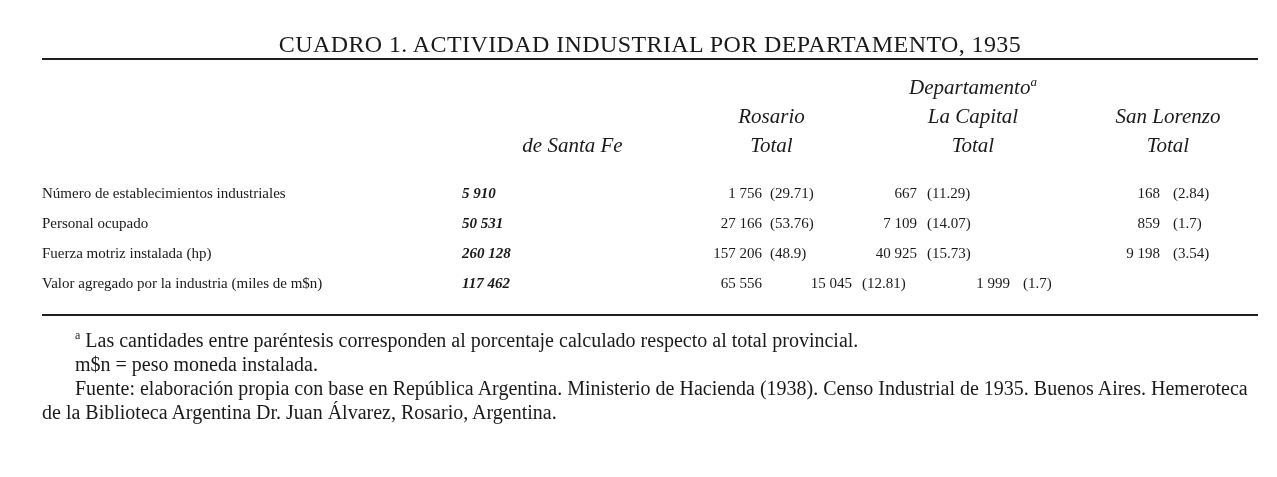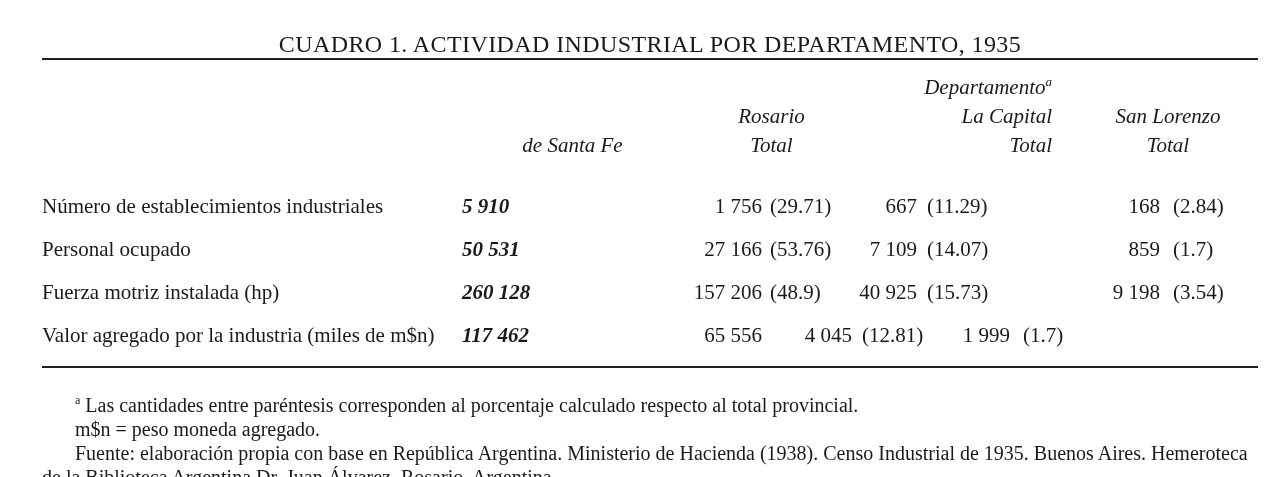--- a/index.html
+++ b/index.html
@@ -47,43 +47,42 @@
   }
   .hblock .hline { display: block; }
   .hblock sup {
     font-size: 13px;
     font-style: italic;
     vertical-align: super;
     line-height: 0;
   }
   .shift-sf  { transform: translateX(8px); }
   .shift-ros { transform: translateX(12px); }
-  .shift-cap { transform: translateX(42px); text-align: right; }
+  .shift-cap { transform: translateX(42px); }
   .shift-sl  { transform: translateX(34px); }
 
   .trow {
     display: grid;
     grid-template-columns: 420px 205px 95px 90px 65px 93px 150px 98px;
-    font-size: 21px;
+    font-size: 15px;
     line-height: 30px;
     height: 30px;
-    margin-top: 13px;
   }
   .cell-label { white-space: nowrap; overflow: visible; }
   .cell-num   { text-align: right; white-space: nowrap; }
   .cell-pct   { text-align: left;  white-space: nowrap; }
   .cell-sf    { text-align: left; padding-right: 17px; font-weight: bold; font-style: italic; }
   .pad-ros { padding-left: 8px; }
   .pad-cap { padding-left: 10px; }
   .pad-sl  { padding-left: 13px; }
   .tbody { margin-bottom: 16px; }
 
   
   .footnotes {
-    padding-top: 25px;
+    padding-top: 12px;
     font-size: 20px;
     line-height: 24px;
   }
   .footnotes p {
     margin: 0;
     text-indent: 33px;
   }
   .footnotes sup {
     font-size: 12px;
     line-height: 0;
@@ -152,29 +151,29 @@
       <div class="cell-num">40 925</div>
       <div class="cell-pct pad-cap">(15.73)</div>
       <div class="cell-num">9 198</div>
       <div class="cell-pct pad-sl">(3.54)</div>
     </div>
 
     <div class="trow">
       <div class="cell-label">Valor agregado por la industria (miles de m$n)</div>
       <div class="cell-sf">117 462</div>
       <div class="cell-num">65 556</div>
-      <div class="cell-num">4 045</div>
+      <div class="cell-num">15 045</div>
       <div class="cell-pct pad-cap">(12.81)</div>
       <div class="cell-num">1 999</div>
       <div class="cell-pct pad-sl">(1.7)</div>
     </div>
 
   </div>
 
   <div class="rule"></div>
 
   <div class="footnotes">
     <p><sup>a</sup><span>Las cantidades entre paréntesis corresponden al porcentaje calculado respecto al total provincial.</span></p>
-    <p>m$n = peso moneda agregado.</p>
+    <p>m$n = peso moneda instalada.</p>
     <p><span>Fuente: elaboración propia con base en República Argentina. Ministerio de Hacienda (1938). </span><span class="src-italic">Censo Industrial de 1935</span><span>. Buenos Aires. Hemeroteca de la Biblioteca Argentina Dr. Juan Álvarez, Rosario, Argentina.</span></p>
   </div>
 
 </div>
 
 </body></html>

